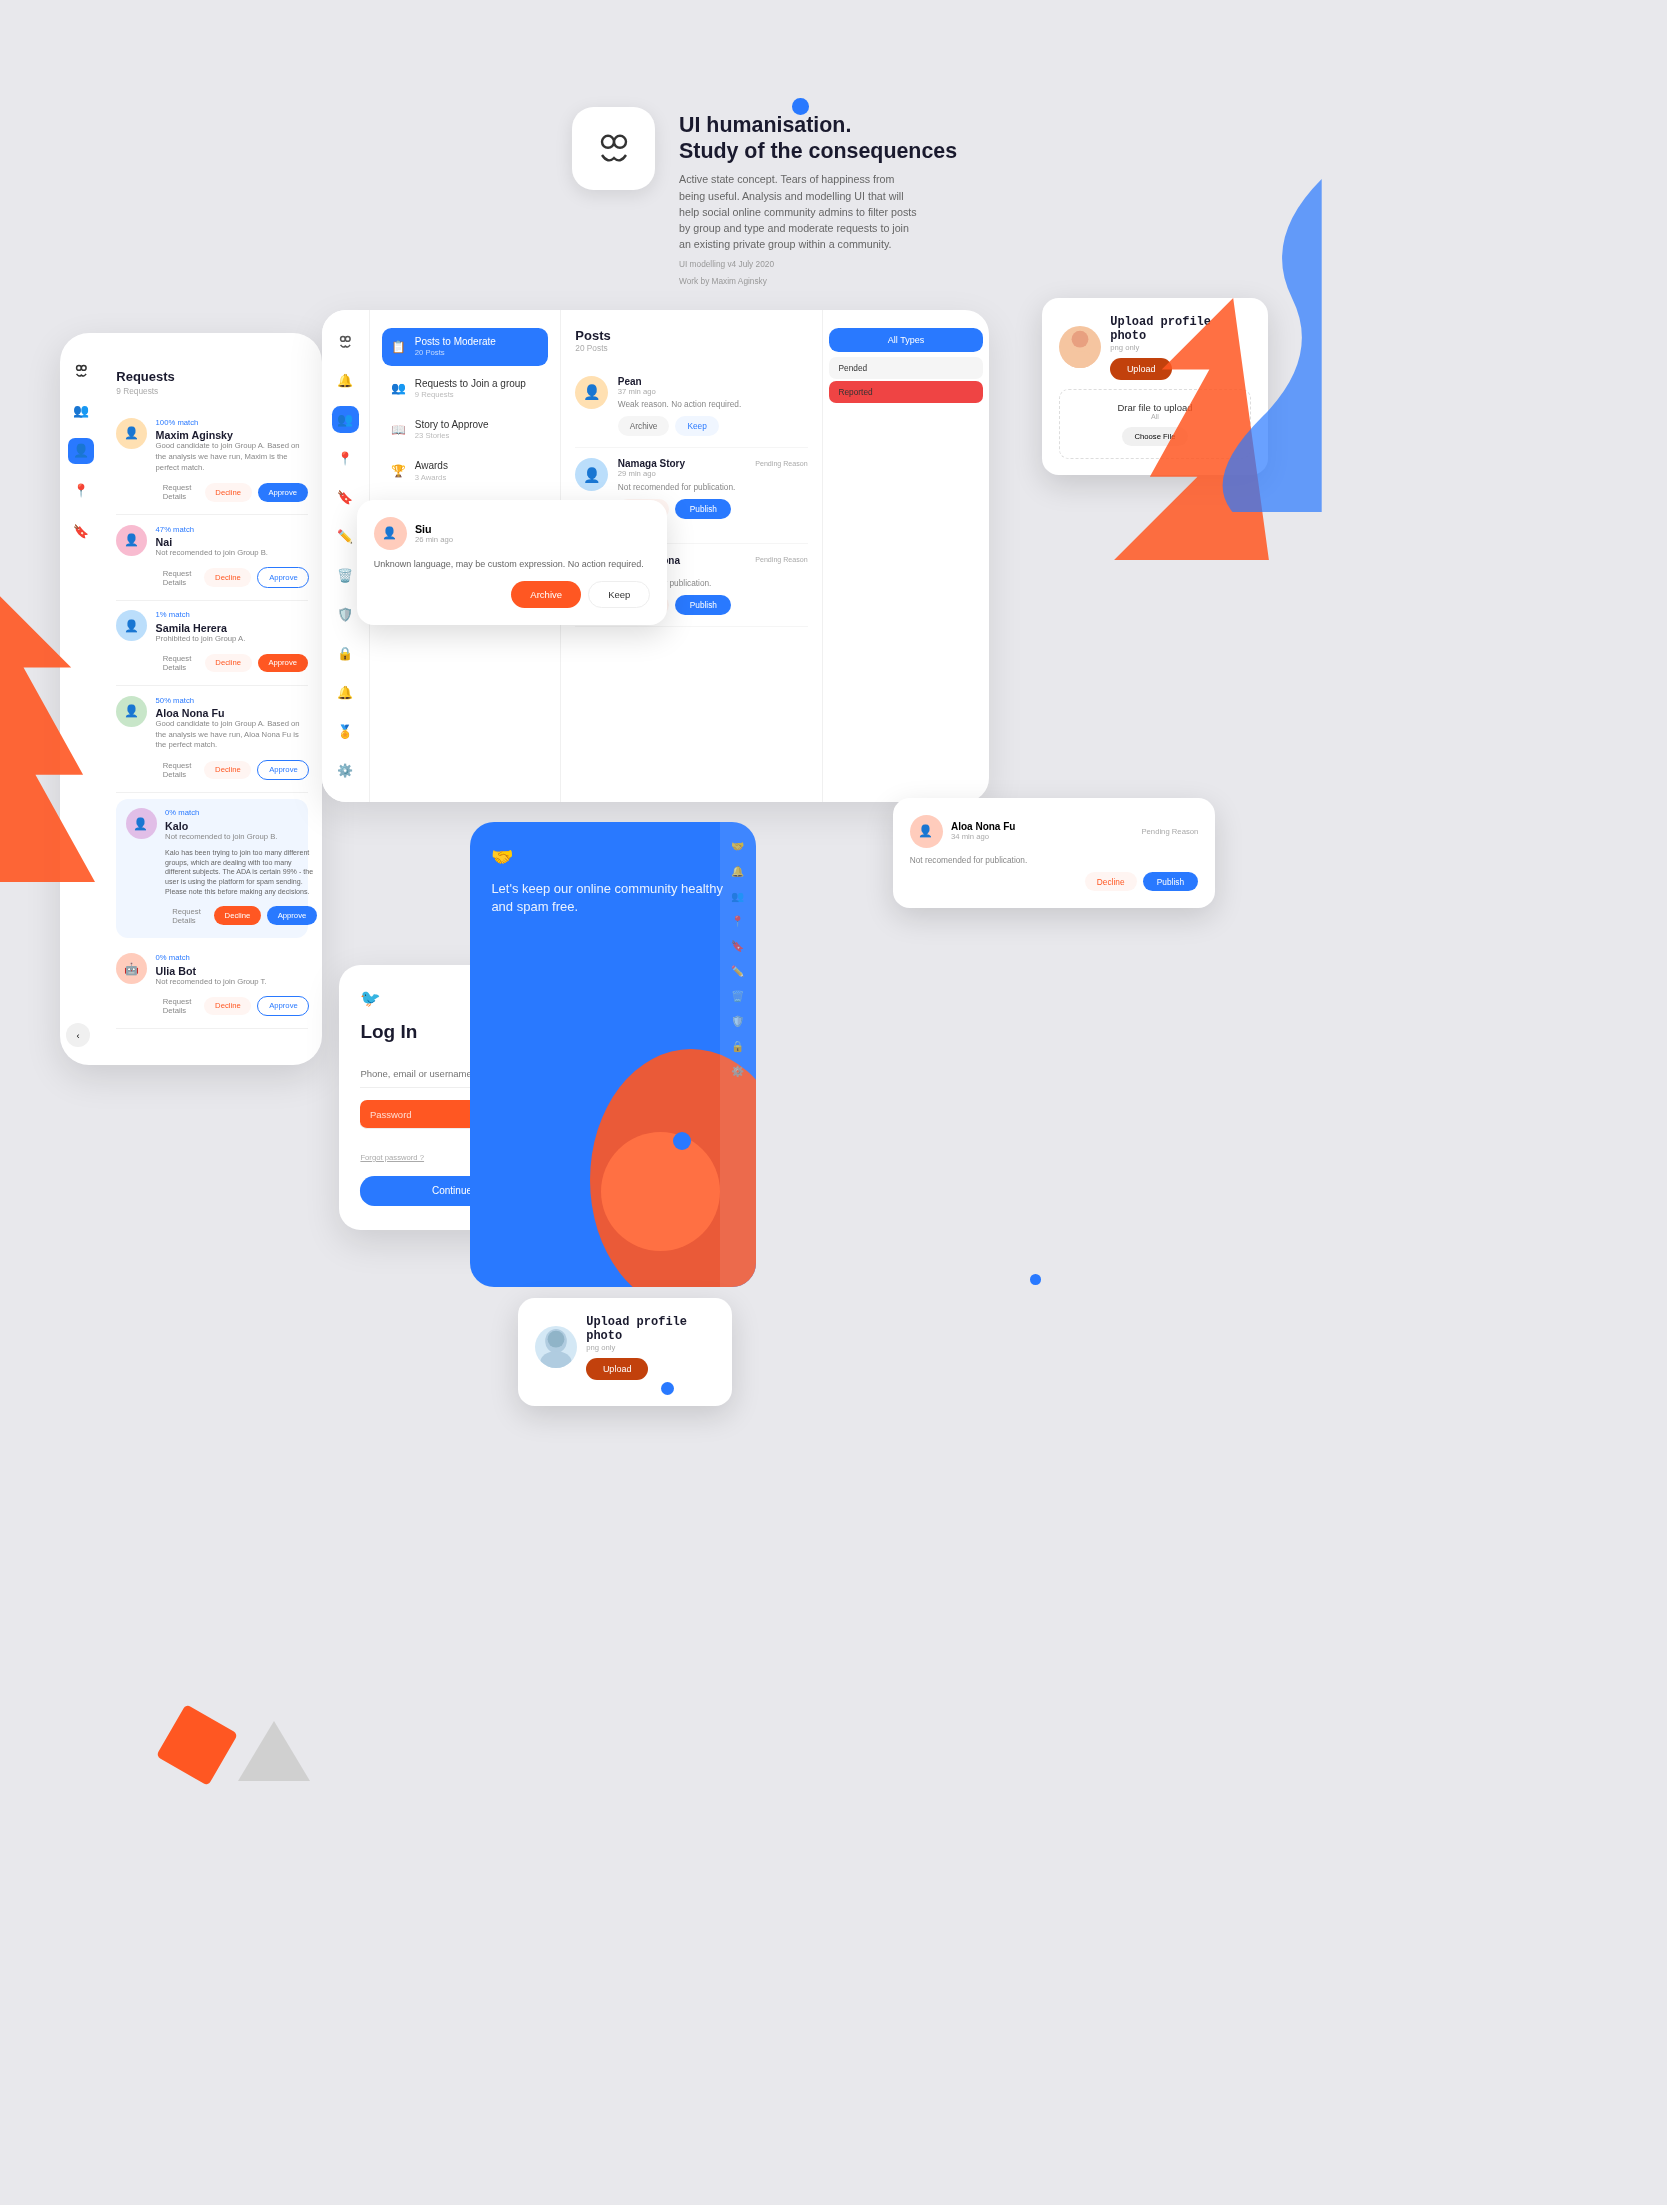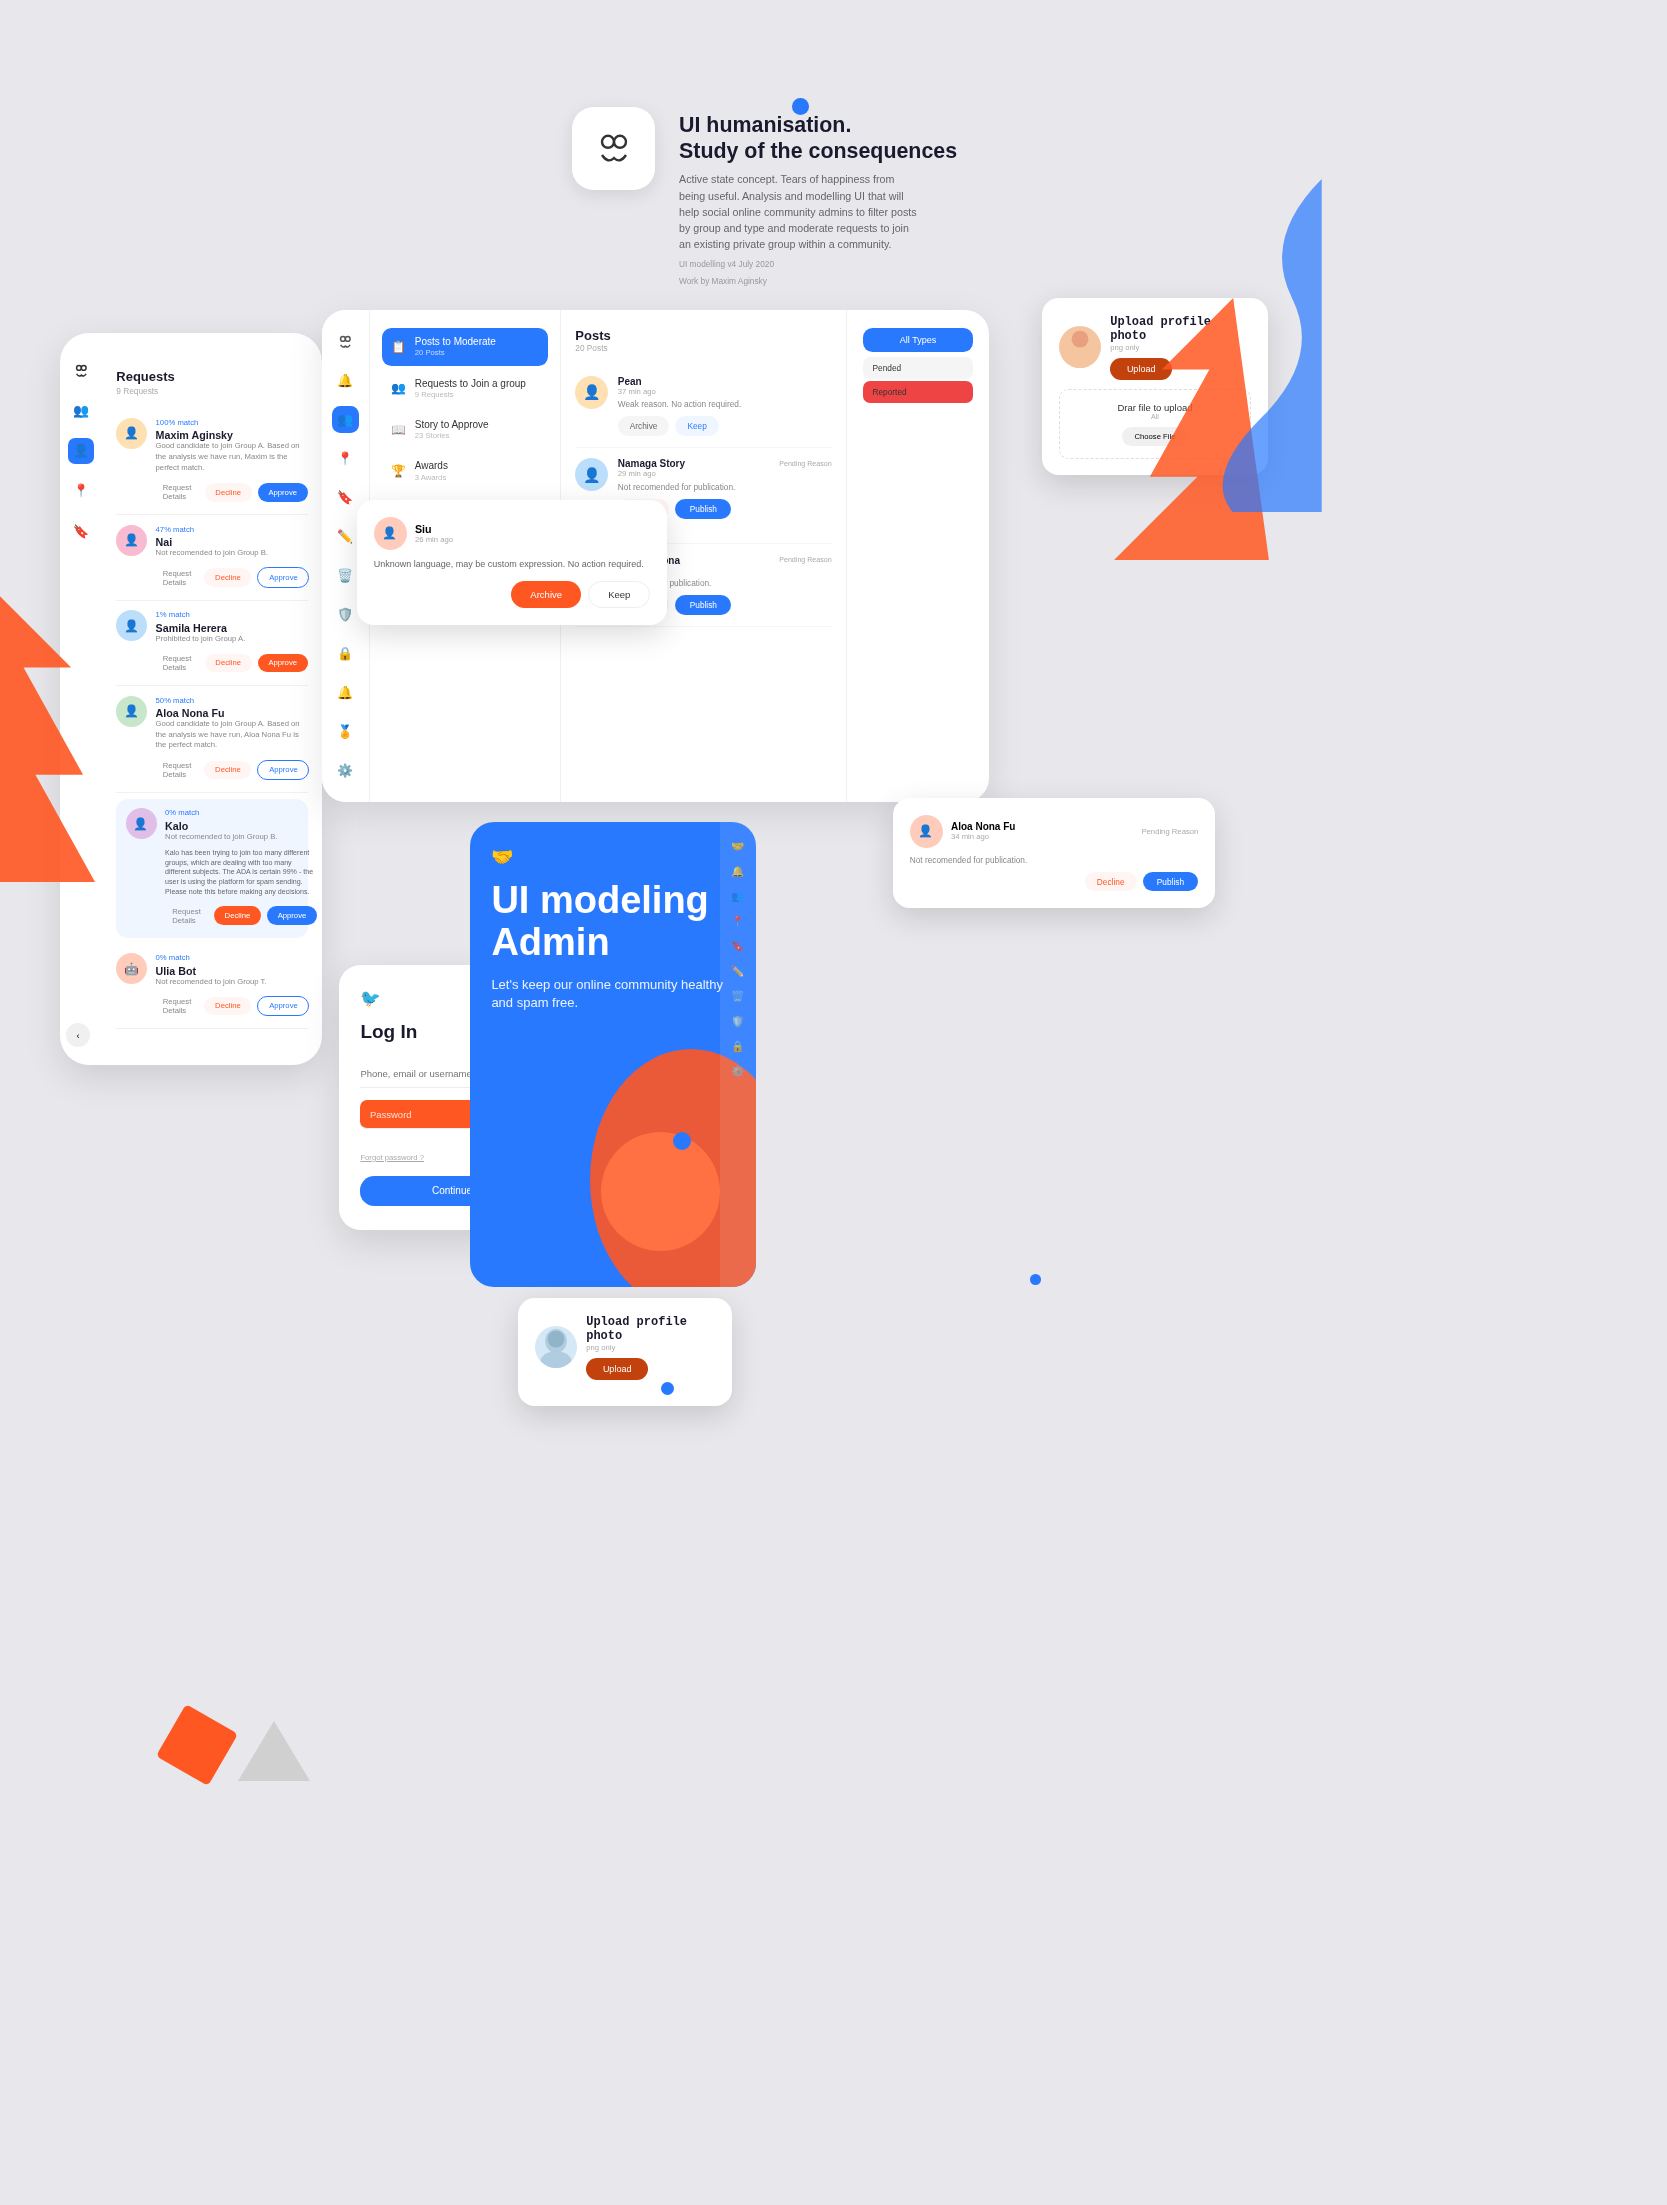--- a/index.html
+++ b/index.html
@@ -248,22 +248,22 @@
     .post-reason { font-size: 8.3px; color: #888; margin-bottom: 7.1px; }
     .post-actions { display: flex; gap: 6px; align-items: center; }
     .btn-archive { font-size: 8.3px; background: #f5f5f5; border: none; border-radius: 12px; padding: 4.8px 12px; cursor: pointer; color: #666; }
     .btn-keep { font-size: 8.3px; background: #f0f6ff; border: none; border-radius: 12px; padding: 4.8px 12px; cursor: pointer; color: #2979ff; }
     .btn-decline-sm { font-size: 8.3px; background: #fff5f2; border: none; border-radius: 12px; padding: 4.8px 12px; cursor: pointer; color: #ff5722; }
     .btn-publish { font-size: 8.3px; background: #2979ff; border: none; border-radius: 12px; padding: 4.8px 14.3px; cursor: pointer; color: white; }
     .btn-report { font-size: 7.7px; color: #aaa; border: none; background: transparent; cursor: pointer; }
     .pending-tag { font-size: 7.1px; color: #aaa; margin-left: auto; }
 
     .admin-right-col {
-      width: 143px;
-      padding: 18px 16px;
+      width: 167px;
+      padding: 18px 6px;
       border-left: 0.6px solid #f0f0f0;
     }
     .filter-btn {
       display: flex;
       align-items: center;
       justify-content: center;
       padding: 7.1px;
       border-radius: 9.5px;
       background: #2979ff;
       color: white;
@@ -844,21 +844,20 @@
     <input class="login-input error" type="password" placeholder="Password" style="">
     <div class="login-error-msg">Required field cannot be empty</div>
   </div>
   <a class="login-forgot" href="#">Forgot password ?</a>
   <button class="btn-continue">Continue</button>
 </div>
 
 <div class="promo-panel">
   <div class="promo-content">
     <div class="promo-logo">🤝</div>
-    <div class="promo-title">UI modeling Admin</div>
     <div class="promo-sub">Let's keep our online community healthy and spam free.</div>
   </div>
 
   <div class="promo-decor-orange"></div>
   <div class="promo-decor-orange2"></div>
 
   <div style="position:absolute; right:0; top:0; bottom:0; width:36px; background:rgba(255,255,255,0.1); display:flex; flex-direction:column; align-items:center; padding:18px 0; gap:12px;">
     <div style="font-size:10.7px; color:rgba(255,255,255,0.7);">🤝</div>
     <div style="font-size:10.7px; color:rgba(255,255,255,0.7);">🔔</div>
     <div style="font-size:10.7px; color:rgba(255,255,255,0.7);">👥</div>

